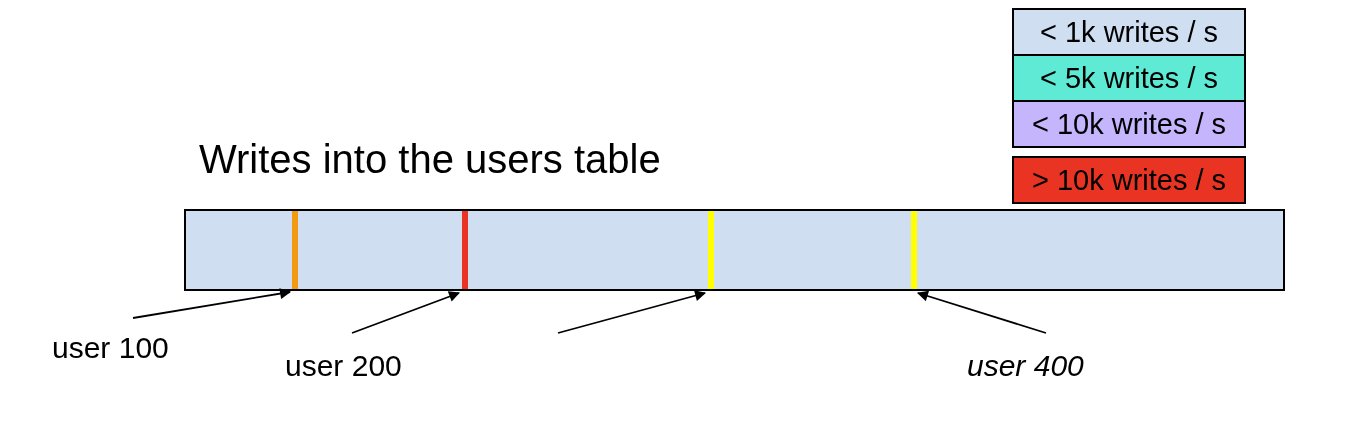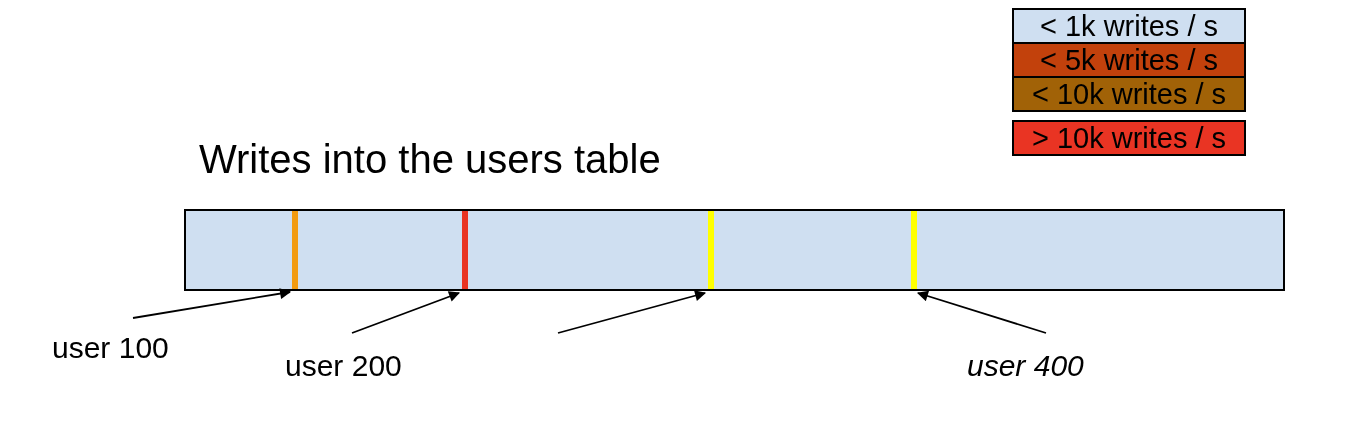--- a/index.html
+++ b/index.html
@@ -25,21 +25,21 @@
     white-space: nowrap;
   }
   .legend {
     position: absolute;
     left: 1012px;
     top: 8px;
     width: 234px;
   }
   .legend-row {
     box-sizing: border-box;
-    height: 36px;
+    height: 48px;
     border: 2px solid #000000;
     margin-top: -2px;
     display: flex;
     align-items: center;
     justify-content: center;
     font-size: 29px;
     white-space: nowrap;
   }
   .legend-row:first-child { margin-top: 0; }
   .bar {
@@ -70,24 +70,24 @@
 <body>
 
 <div class="canvas">
 
   <div class="title">Writes into the users table</div>
 
   <div class="legend">
     <div class="legend-row" style="background: rgb(207, 223, 241);">
       <span>&lt; 1k writes / s</span>
     </div>
-    <div class="legend-row" style="background: #c2410c;">
+    <div class="legend-row" style="background: #5eead4;">
       <span>&lt; 5k writes / s</span>
     </div>
-    <div class="legend-row" style="background: #a16207;">
+    <div class="legend-row" style="background: #c4b5fd;">
       <span>&lt; 10k writes / s</span>
     </div>
     <div class="legend-row" style="background: rgb(233, 52, 35); margin-top: 8px;">
       <span>&gt; 10k writes / s</span>
     </div>
   </div>
 
   <div class="bar" style="left: 184px; top: 209px; width: 1101px; height: 82px; background: rgb(207, 223, 241); border-color: rgb(0, 0, 0);">
     <div class="stripe" style="left: 106px; background: rgb(242, 155, 17);"></div>
     <div class="stripe" style="left: 276px; background: rgb(233, 52, 35);"></div>

